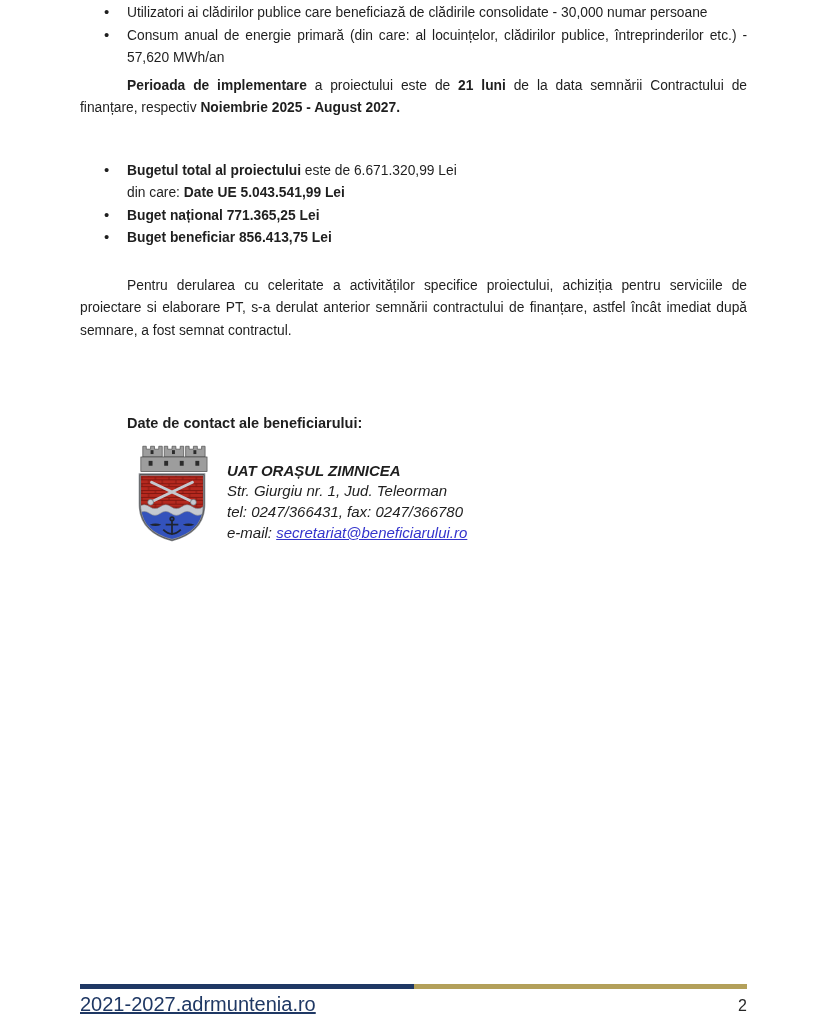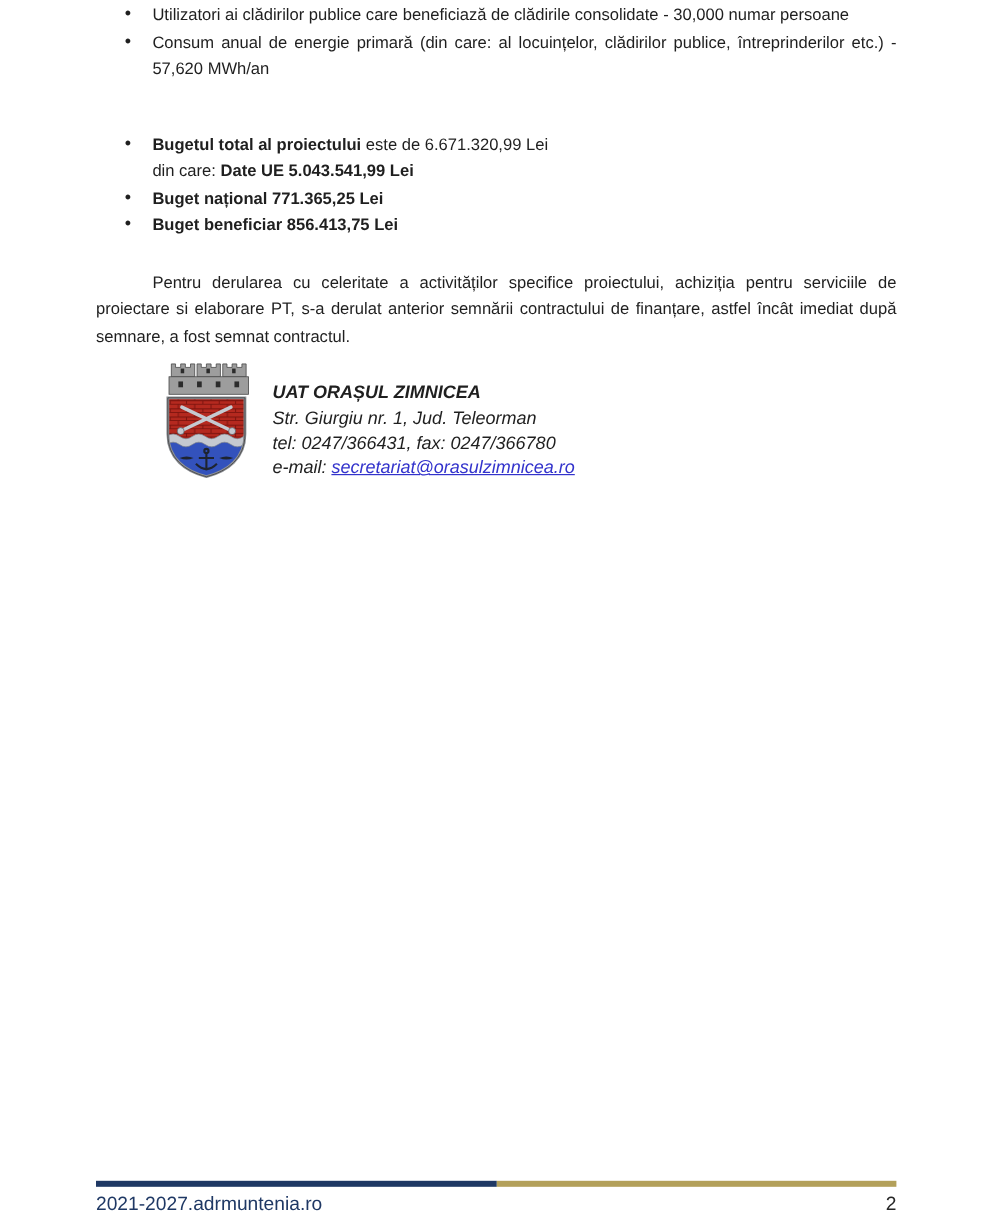--- a/index.html
+++ b/index.html
@@ -41,59 +41,63 @@
   .crest{width:74px;height:102px;flex:0 0 auto;}
   .contact-text{margin-left:18px;font-style:italic;font-size:15px;line-height:20.7px;padding-top:4px;}
   .contact-name{font-weight:bold;}
   .contact-text a{color:var(--link_blue);text-decoration:underline;cursor:pointer;}
 
   .footer{position:absolute;left:80px;top:984px;width:667px;}
   .footer-line{display:flex;height:4.5px;}
   .footer-line .half-navy{flex:1;background:var(--footer_navy);}
   .footer-line .half-gold{flex:1;background:var(--footer_gold);}
   .footer-row{display:flex;justify-content:space-between;align-items:baseline;margin-top:4px;}
-  .footer-site{color:var(--footer_navy);font-size:16px;}
+  .footer-site{color:var(--footer_navy);font-size:20px;text-decoration:underline;}
   .footer-page{color:#262626;font-size:16px;}
 </style>
 </head>
 <body>
 
 <div class="page">
   <div class="content">
 
     <ul class="doc-list">
       <li class="justify">
         <span class="dot">•</span>
         <span>Utilizatori ai clădirilor publice care beneficiază de clădirile consolidate - 30,000 numar persoane</span>
       </li>
       <li class="justify">
         <span class="dot">•</span>
         <span>Consum anual de energie primară (din care: al locuințelor, clădirilor publice, întreprinderilor etc.)  -  57,620 MWh/an</span>
       </li>
     </ul>
 
+    <p class="para para-implementation justify">
+      <b>Perioada de implementare</b><span> a proiectului este de </span><b>21 luni</b><span> de la data semnării Contractului de finanțare, respectiv </span><b>Noiembrie 2025 - August 2027.</b>
+    </p>
 
     <ul class="doc-list budget-list">
       <li>
         <span class="dot">•</span>
         <div><b>Bugetul total al proiectului</b><span> este de 6.671.320,99 Lei</span></div>
         <div><span>din care: </span><b>Date UE 5.043.541,99 Lei</b></div>
       </li>
       <li>
         <span class="dot">•</span>
         <b>Buget național 771.365,25 Lei</b>
       </li>
       <li>
         <span class="dot">•</span>
         <b>Buget beneficiar 856.413,75 Lei</b>
       </li>
     </ul>
 
     <p class="para para-procurement justify">Pentru derularea cu celeritate a activităților specifice proiectului, achiziția pentru serviciile de proiectare si elaborare PT, s-a derulat anterior semnării contractului de finanțare, astfel încât imediat după semnare, a fost semnat contractul.</p>
 
+    <div class="contact-heading">Date de contact ale beneficiarului:</div>
 
     <div class="contact-row">
       <svg class="crest" viewBox="0 0 76 104" xmlns="http://www.w3.org/2000/svg">
         <defs>
           <clipPath id="shieldClip">
             <path d="M5,33 H71 V64 C71,85 56,96 38,100.5 C20,96 5,85 5,64 Z"></path>
           </clipPath>
           <pattern id="bricks" width="14" height="7" patternUnits="userSpaceOnUse">
             <rect width="14" height="7" fill="var(--crest_red)"></rect>
             <path d="M0,0.5 H14 M7,0.5 V3.5 M0,3.5 H14 M0,3.5 V7 M14,3.5 V7" stroke="var(--crest_brick)" stroke-width="0.9" fill="none"></path>
@@ -145,21 +149,21 @@
         </g>
 
         <path d="M5,33 H71 V64 C71,85 56,96 38,100.5 C20,96 5,85 5,64 Z" fill="none" stroke="#8d9096" stroke-width="2.4"></path>
         <path d="M5,33 H71 V64 C71,85 56,96 38,100.5 C20,96 5,85 5,64 Z" fill="none" stroke="#4a4a4a" stroke-width="0.8"></path>
       </svg>
 
       <div class="contact-text">
         <div class="contact-name">UAT ORAȘUL ZIMNICEA</div>
         <div>Str. Giurgiu nr. 1, Jud. Teleorman</div>
         <div>tel: 0247/366431, fax: 0247/366780</div>
-        <div><span>e-mail: </span><a>secretariat@orasulzimnicea.ro</a></div>
+        <div><span>e-mail: </span><a>secretariat@beneficiarului.ro</a></div>
       </div>
     </div>
   </div>
 
   <div class="footer">
     <div class="footer-line">
       <div class="half-navy"></div>
       <div class="half-gold"></div>
     </div>
     <div class="footer-row">

